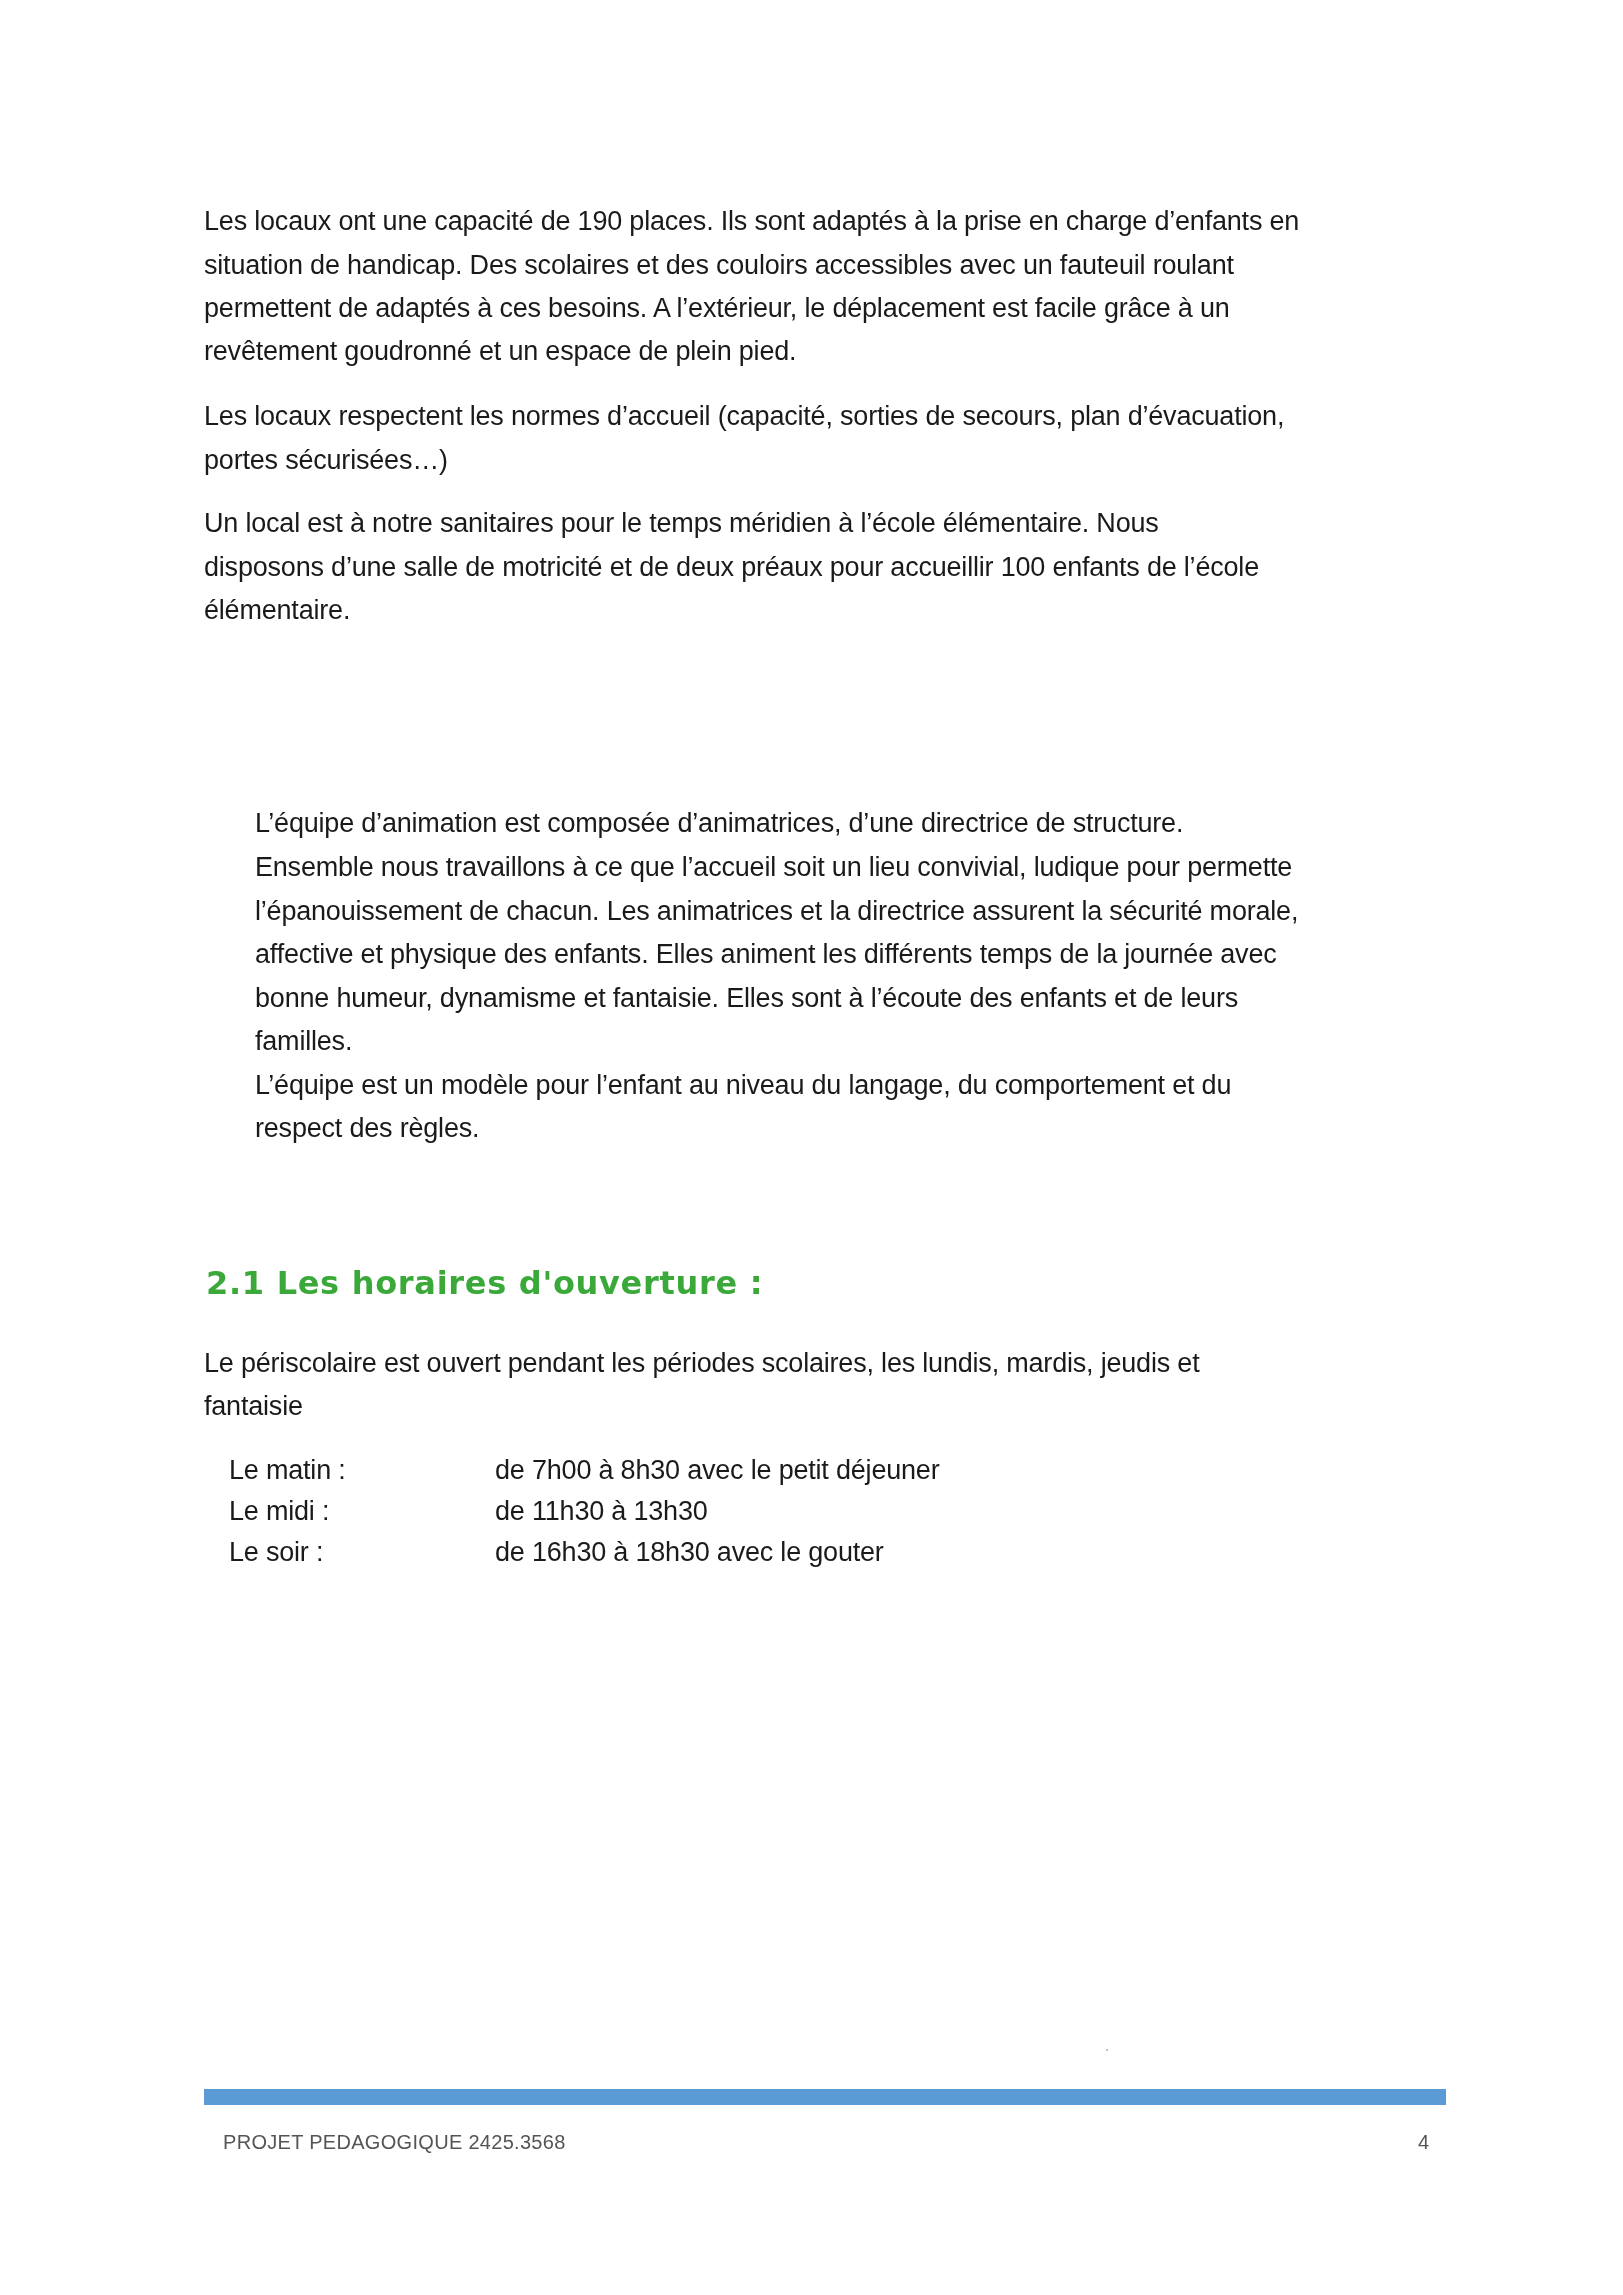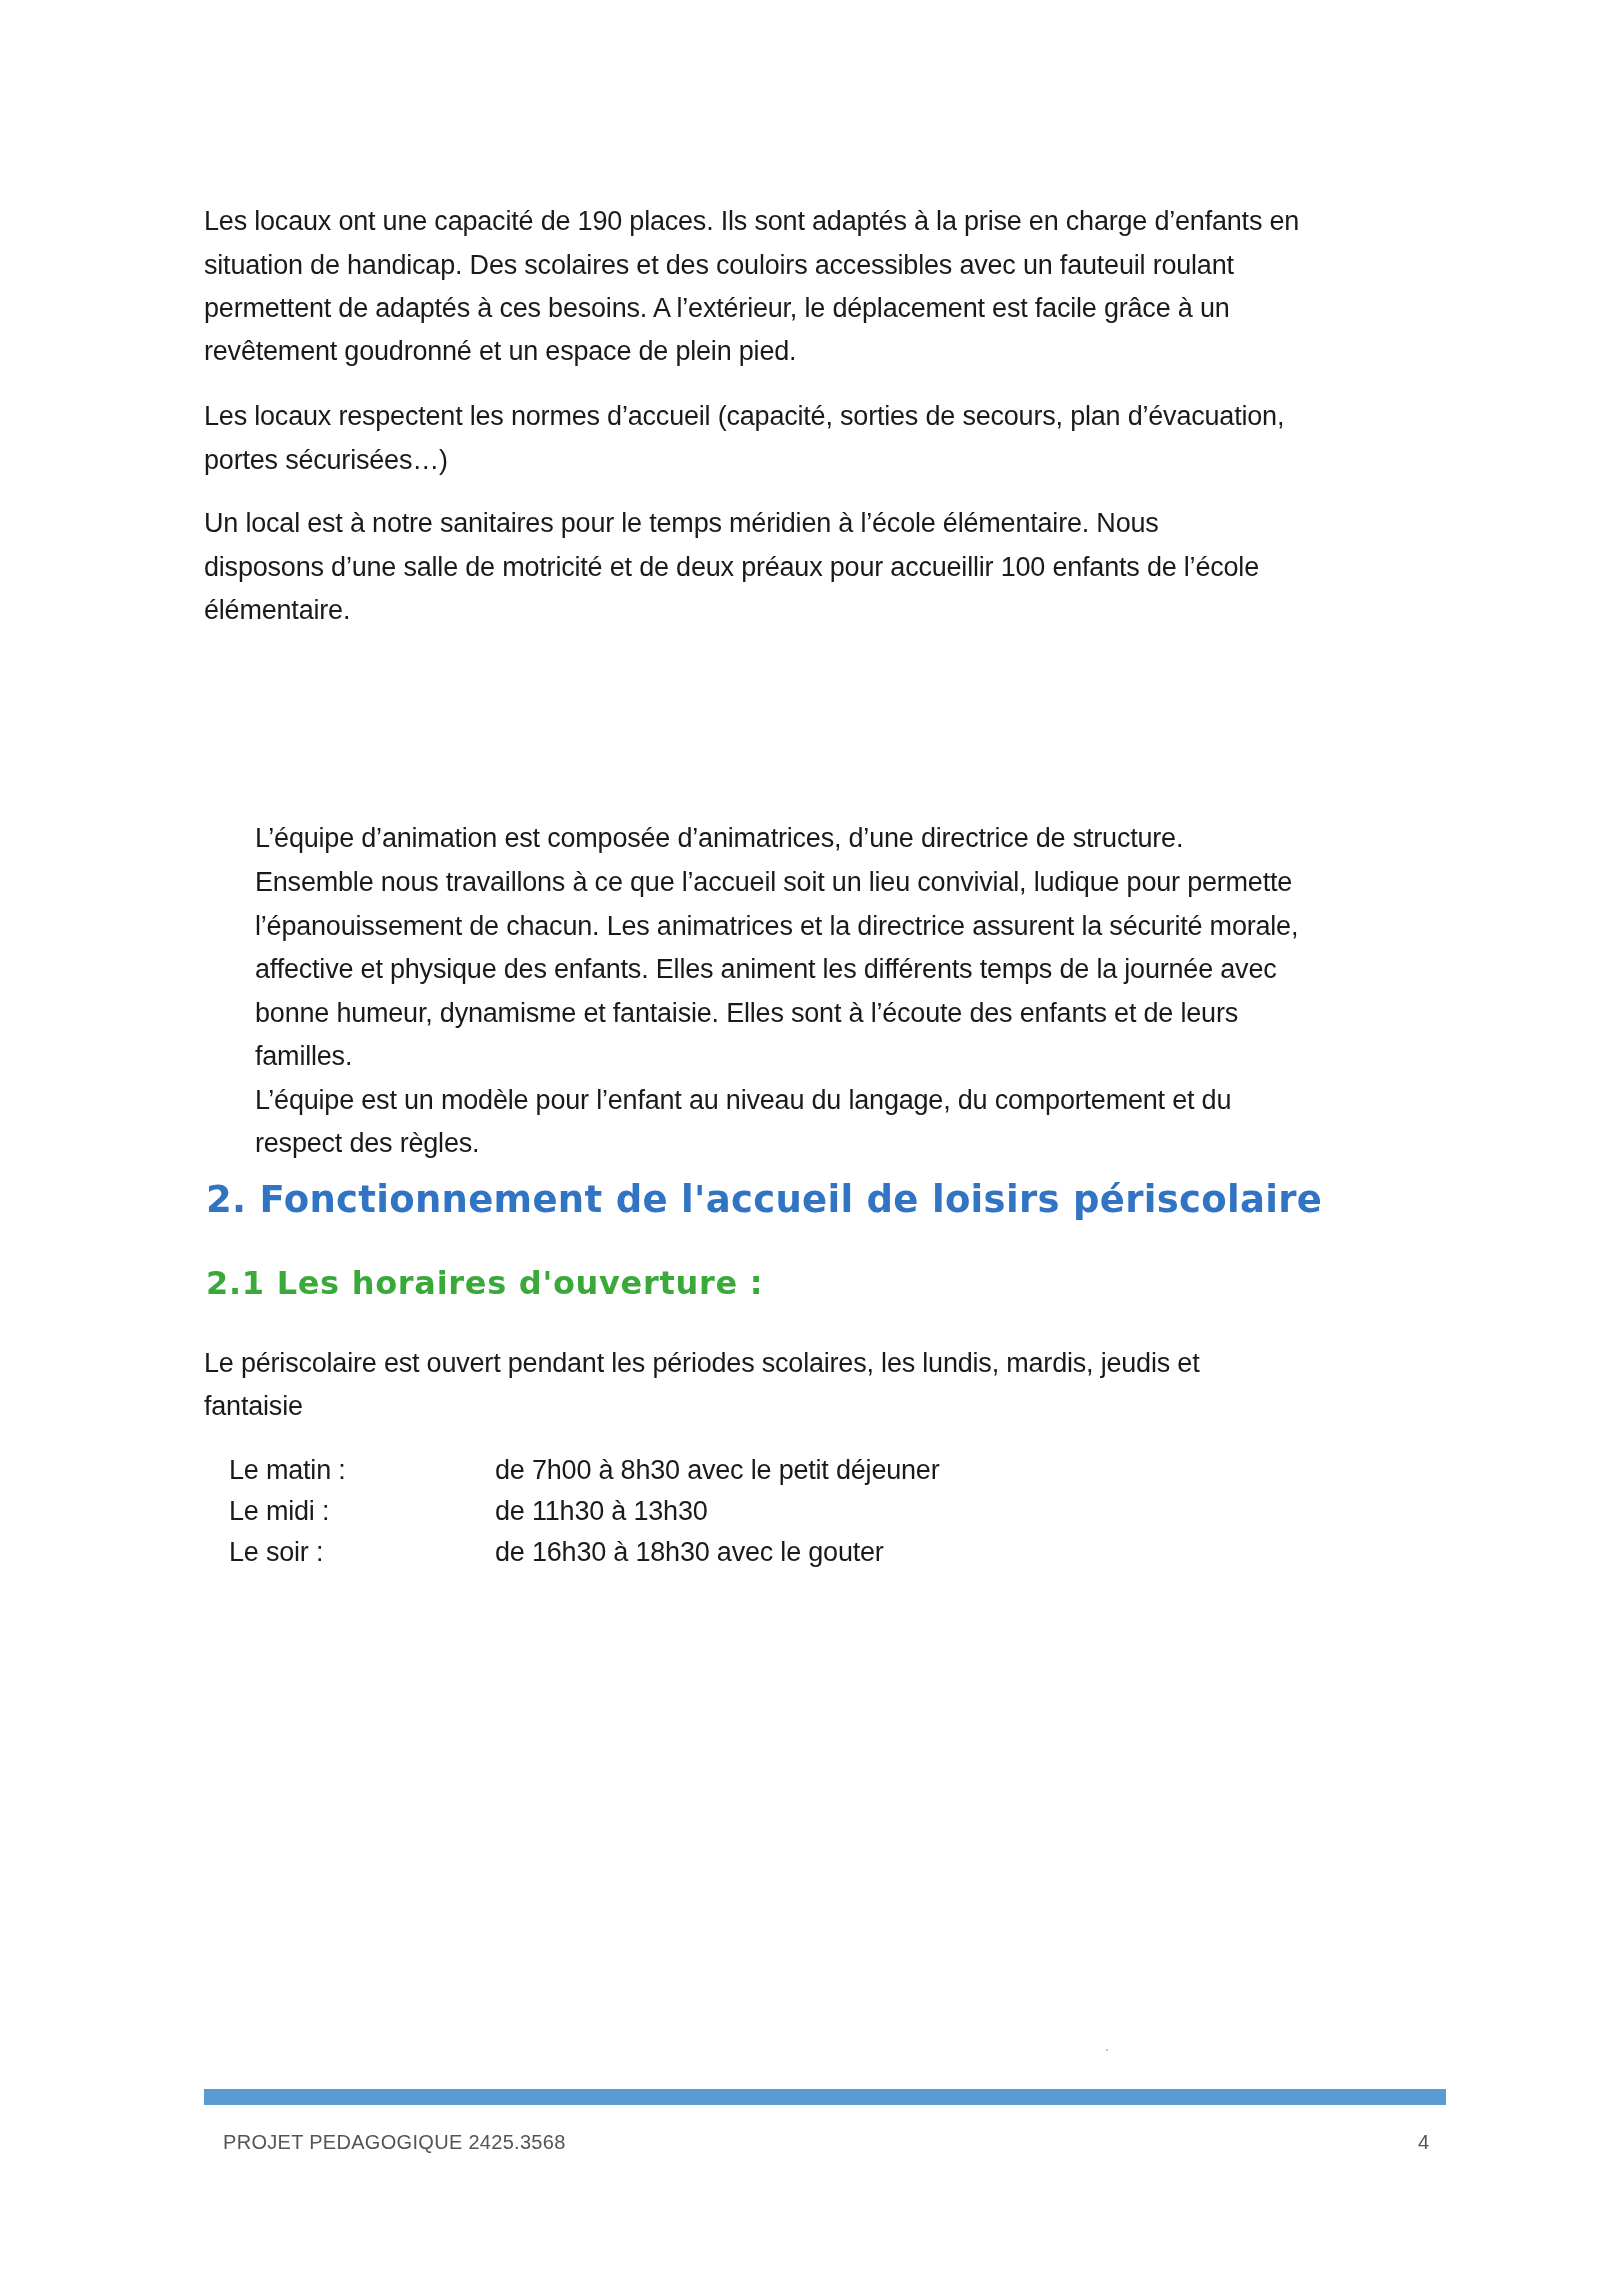--- a/index.html
+++ b/index.html
@@ -8,21 +8,21 @@
   .line {
     position: absolute;
     white-space: nowrap;
     font-family: "Liberation Sans", sans-serif;
     font-size: 27px;
     line-height: 33px;
     color: #1a1a1a;
     letter-spacing: -0.2px;
   }
   .x0 { left: 204px; }
-  .x1 { left: 255px; margin-top: 15px; }
+  .x1 { left: 255px; }
   .h-green {
     position: absolute; white-space: nowrap;
     font-family: "DejaVu Sans", sans-serif; font-weight: bold;
     color: #3aa93a; font-size: 32px; line-height: 39px; letter-spacing: 0.7px;
   }
   .h-blue {
     position: absolute; white-space: nowrap;
     font-family: "DejaVu Sans", sans-serif; font-weight: bold;
     color: #3274c4; font-size: 37px; line-height: 46px; letter-spacing: 0.3px;
   }
@@ -67,21 +67,20 @@
     <div class="line x1" style="top:807px">L’équipe d’animation est composée d’animatrices, d’une directrice de structure.</div>
     <div class="line x1" style="top:851px">Ensemble nous travaillons à ce que l’accueil soit un lieu convivial, ludique pour permette</div>
     <div class="line x1" style="top:895px">l’épanouissement de chacun. Les animatrices et la directrice assurent la sécurité morale,</div>
     <div class="line x1" style="top:938px">affective et physique des enfants. Elles animent les différents temps de la journée avec</div>
     <div class="line x1" style="top:982px">bonne humeur, dynamisme et fantaisie. Elles sont à l’écoute des enfants et de leurs</div>
     <div class="line x1" style="top:1025px">familles.</div>
     <div class="line x1" style="top:1069px">L’équipe est un modèle pour l’enfant au niveau du langage, du comportement et du</div>
     <div class="line x1" style="top:1112px">respect des règles.</div>
   </div>
 
-  <div class="h-blue" style="left: 206px; top: 1177px; color: rgb(50, 116, 196);">2. Fonctionnement de l'accueil de loisirs périscolaire</div>
 
   <div class="h-green" style="left: 206px; top: 1264px; color: rgb(58, 169, 58);">2.1 Les horaires d'ouverture :</div>
 
   <div>
     <div class="line x0" style="top:1347px">Le périscolaire est ouvert pendant les périodes scolaires, les lundis, mardis, jeudis et</div>
     <div class="line x0" style="top:1390px">fantaisie</div>
   </div>
 
   <div>
     <div>

